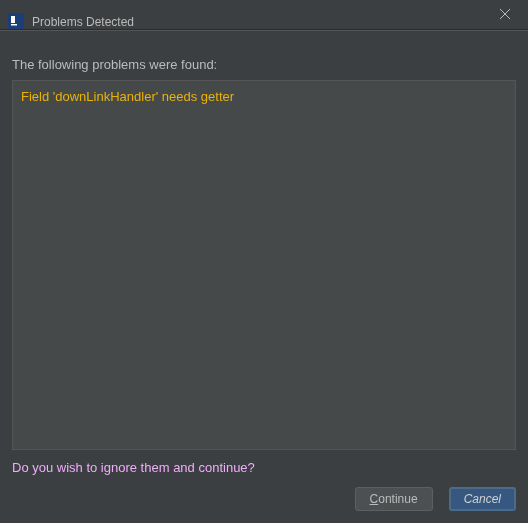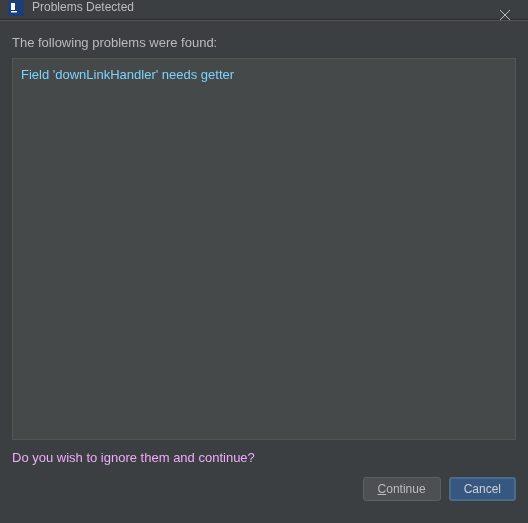--- a/index.html
+++ b/index.html
@@ -10,24 +10,24 @@
     body {
       width: 528px;
       height: 523px;
       background: #3c3f41;
       font-family: "Segoe UI", Arial, sans-serif;
       font-size: 13px;
       color: #bbbbbb;
       overflow: hidden;
     }
     .title-bar {
-      height: 20px;
+      height: 30px;
       background: #3c3f41;
       display: flex;
-      align-items: flex-start;
+      align-items: flex-end;
       padding: 0 8px;
       border-bottom: 1px solid #2b2b2b;
     }
     .app-icon {
       width: 16px;
       height: 16px;
       margin-right: 8px;
       display: flex;
       align-items: center;
       justify-content: center;
@@ -44,70 +44,71 @@
       align-items: center;
       justify-content: center;
       cursor: pointer;
       color: #bbbbbb;
     }
     .close-btn svg {
       width: 10px;
       height: 10px;
     }
     .content {
-      padding: 14px 12px 0 12px;
+      padding: 26px 12px 0 12px;
       height: calc(100% - 30px);
       display: flex;
       flex-direction: column;
       background: #3c3f41;
       border-top: 1px solid #555;
     }
     .intro-text {
       color: #bbbbbb;
       font-size: 13px;
       margin-bottom: 8px;
     }
     .problems-list {
       flex: 1;
       background: #45494a;
       border: 1px solid #555;
       padding: 6px 8px;
       overflow-y: auto;
     }
     .problem-item {
-      color: #7dd3fc;
+      color: #eab308;
       font-size: 13px;
       padding: 2px 0;
     }
     .confirm-text {
       color: #f0abfc;
       font-size: 13px;
       margin: 10px 0 12px 0;
     }
     .button-bar {
       display: flex;
       justify-content: flex-end;
-      gap: 8px;
+      gap: 16px;
       padding-bottom: 12px;
     }
     .btn {
       padding: 4px 14px;
       background: #4c5052;
       border: 1px solid #5e6060;
       color: #bbbbbb;
       font-size: 12px;
       cursor: pointer;
       border-radius: 3px;
       font-family: inherit;
     }
     .btn.primary {
       border: 2px solid #4a6b8a;
       background: #365880;
       color: #d0d0d0;
       padding: 3px 13px;
+      font-style: italic;
     }
     .mnemonic {
       text-decoration: underline;
     }
   </style>
 </head>
 <body>
 
 <div class="title-bar">
   <span class="app-icon">

